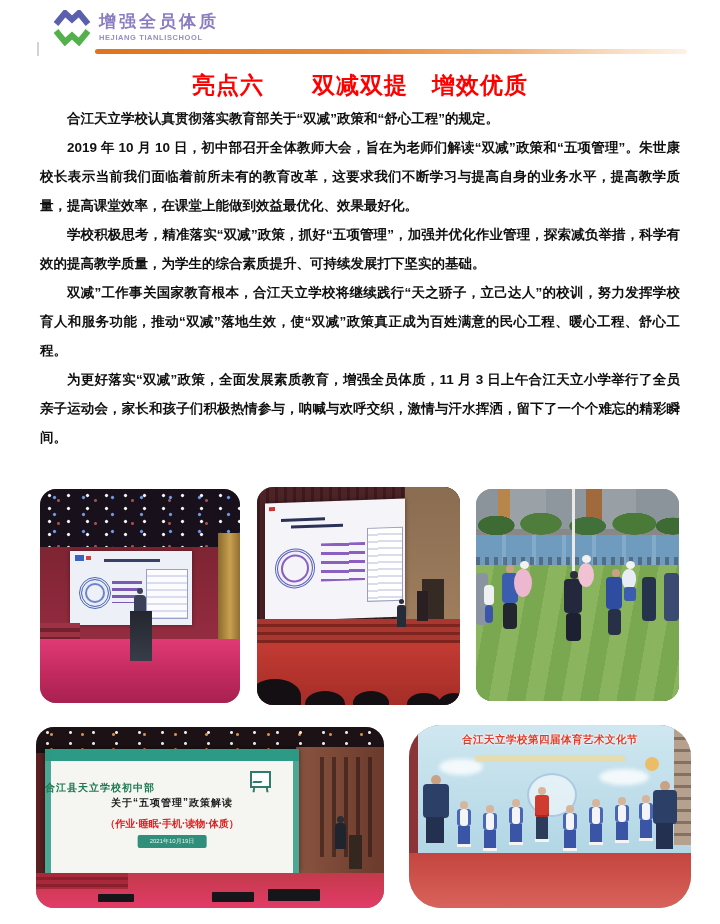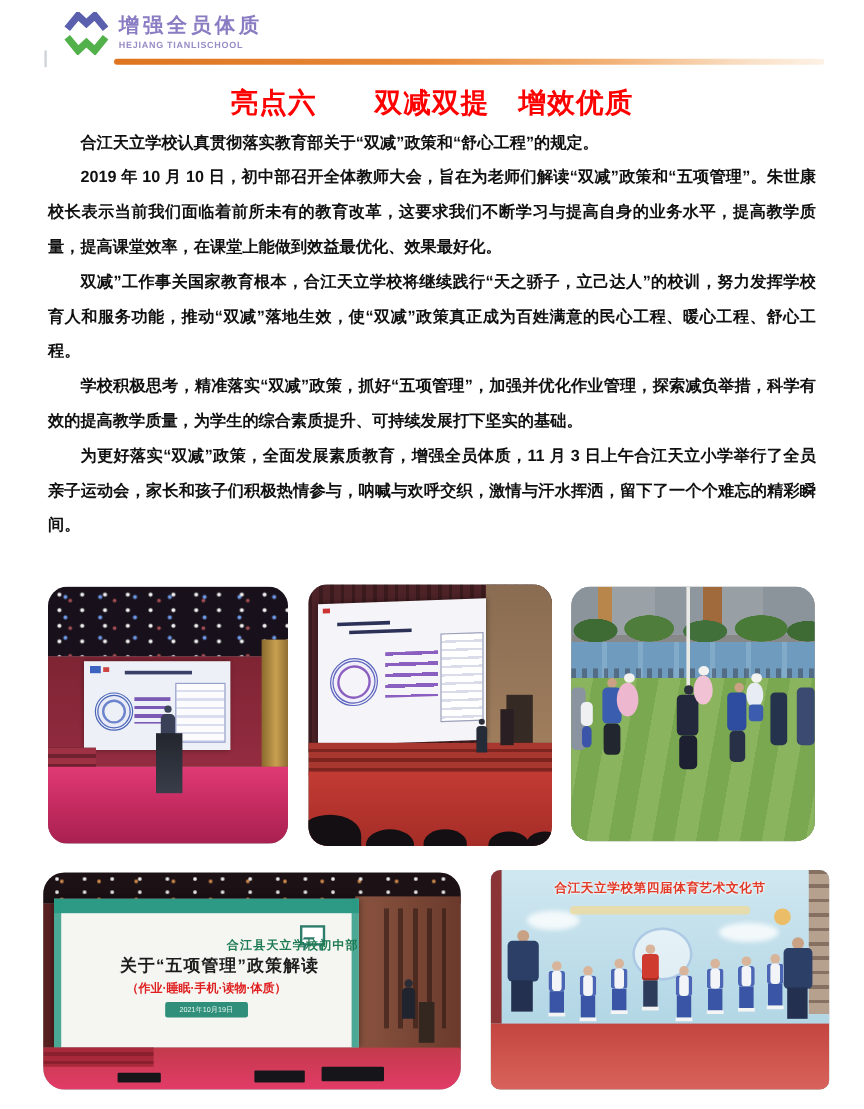--- a/index.html
+++ b/index.html
@@ -111,35 +111,35 @@
   .p4-slats{position:absolute;right:8px;top:30px;width:56px;height:100px;
       background:repeating-linear-gradient(90deg,rgba(30,15,12,.5) 0 4px,transparent 4px 12px);}
   .p4-screen{position:absolute;left:9px;top:22px;width:254px;height:124px;background:#f5f6f2;box-shadow:0 0 6px rgba(0,0,0,.5);}
   .p4-green-top{position:absolute;left:0;top:0;width:100%;height:12px;background:#2c9a85;}
   .p4-green-side{position:absolute;top:0;width:6px;height:100%;background:#2c9a85;opacity:.85;}
   .p4-board-icon{position:absolute;right:28px;top:22px;width:17px;height:13px;border:2px solid #2e7d6b;background:#fff;}
   .p4-board-icon:before{content:"";position:absolute;left:2px;top:4px;width:9px;height:4px;
       border-bottom:2px solid #2e7d6b;transform:skewX(-30deg);}
   .p4-board-icon:after{content:"";position:absolute;left:1px;top:13px;width:11px;height:6px;
       border-left:2px solid #2e7d6b;border-right:2px solid #2e7d6b;transform:perspective(10px) rotateX(12deg);}
-  .p4-s1{position:absolute;left:0;top:32px;width:100%;text-align:right;font-size:10px;font-weight:bold;color:#1e7a52;letter-spacing:1px;}
-  .p4-s2{position:absolute;left:0;top:47px;width:100%;text-align:center;font-size:14px;font-weight:bold;color:#1c1c1c;letter-spacing:1px;padding-left:11px;}
+  .p4-s1{position:absolute;left:0;top:32px;width:100%;text-align:left;font-size:10px;font-weight:bold;color:#1e7a52;letter-spacing:1px;}
+  .p4-s2{position:absolute;left:0;top:47px;width:100%;text-align:center;font-size:10px;font-weight:bold;color:#1c1c1c;letter-spacing:1px;}
   .p4-s3{position:absolute;left:0;top:68px;width:100%;text-align:center;font-size:10px;font-weight:bold;color:#e02020;}
   .p4-pill{position:absolute;left:50%;top:86px;transform:translateX(-50%);background:#2f8f7a;color:#e8f5f0;
       font-size:6px;padding:2px 12px;border-radius:2px;white-space:nowrap;}
   .p4-person{position:absolute;right:38px;top:96px;width:11px;height:26px;background:#20242e;border-radius:4px 4px 0 0;}
   .p4-person:before{content:"";position:absolute;left:2px;top:-7px;width:7px;height:7px;border-radius:50%;background:#2a2d35;}
   .p4-podium2{position:absolute;right:22px;top:108px;width:13px;height:34px;background:#33271f;}
   .p4-floor{position:absolute;left:0;top:146px;width:100%;height:35px;background:linear-gradient(#c33a4b,#e23b67);}
   .p4-fsteps{position:absolute;left:0;top:146px;width:92px;height:16px;
       background:repeating-linear-gradient(#a82a3a 0 4px,#8a1f2e 4px 7px);}
   .p4-mon{position:absolute;background:#16161a;border-radius:1px;}
 
   
-  #p5{left:409px;top:725px;width:282px;height:183px;border-radius:8px;}
+  #p5{left:409px;top:725px;width:282px;height:183px;border-radius:32px;}
   .p5-sky{position:absolute;left:0;top:0;width:100%;height:130px;background:linear-gradient(#cfe7f0,#b2d6e5);}
   .p5-cloud{position:absolute;background:rgba(255,255,255,.8);border-radius:50%;filter:blur(2px);}
   .p5-banner{position:absolute;left:4px;top:8px;width:274px;text-align:center;font-size:10.5px;font-weight:bold;
       color:#e23a28;text-shadow:0 0 2px #fff,0 0 3px #fff;letter-spacing:.5px;white-space:nowrap;}
   .p5-sub{position:absolute;left:66px;top:30px;width:150px;height:7px;border-radius:3px;background:rgba(250,215,130,.6);}
   .p5-sun{position:absolute;right:32px;top:32px;width:14px;height:14px;border-radius:50%;background:rgba(245,180,70,.8);}
   .p5-emblem{position:absolute;left:118px;top:48px;width:46px;height:40px;border-radius:50%;
       background:rgba(255,255,255,.55);border:2px solid rgba(90,140,200,.4);}
   .p5-curtainL{position:absolute;left:0;top:0;width:9px;height:128px;background:#8a3438;}
   .p5-bldgR{position:absolute;right:0;top:0;width:17px;height:120px;background:#b6a08e;
@@ -173,22 +173,22 @@
     </div>
     <div class="hdr-tick"></div>
     <div class="hdr-divider"></div>
   </div>
 
   <div class="doc-title">亮点六　　双减双提　增效优质</div>
 
   <div class="article">
     <p>合江天立学校认真贯彻落实教育部关于“双减”政策和“舒心工程”的规定。</p>
     <p>2019 年 10 月 10 日，初中部召开全体教师大会，旨在为老师们解读“双减”政策和“五项管理”。朱世康校长表示当前我们面临着前所未有的教育改革，这要求我们不断学习与提高自身的业务水平，提高教学质量，提高课堂效率，在课堂上能做到效益最优化、效果最好化。</p>
+    <p>学校积极思考，精准落实“双减”政策，抓好“五项管理”，加强并优化作业管理，探索减负举措，科学有效的提高教学质量，为学生的综合素质提升、可持续发展打下坚实的基础。</p>
     <p>双减”工作事关国家教育根本，合江天立学校将继续践行“天之骄子，立己达人”的校训，努力发挥学校育人和服务功能，推动“双减”落地生效，使“双减”政策真正成为百姓满意的民心工程、暖心工程、舒心工程。</p>
-    <p>学校积极思考，精准落实“双减”政策，抓好“五项管理”，加强并优化作业管理，探索减负举措，科学有效的提高教学质量，为学生的综合素质提升、可持续发展打下坚实的基础。</p>
     <p>为更好落实“双减”政策，全面发展素质教育，增强全员体质，11 月 3 日上午合江天立小学举行了全员亲子运动会，家长和孩子们积极热情参与，呐喊与欢呼交织，激情与汗水挥洒，留下了一个个难忘的精彩瞬间。</p>
   </div>
 
   <div class="photo" id="p1">
     <div class="p1-ceiling"></div>
     <div class="p1-wall"></div>
     <div class="p1-curtain"></div>
     <div class="p1-screen">
       <div class="p1-logo"></div>
         <div class="p1-head"></div>

